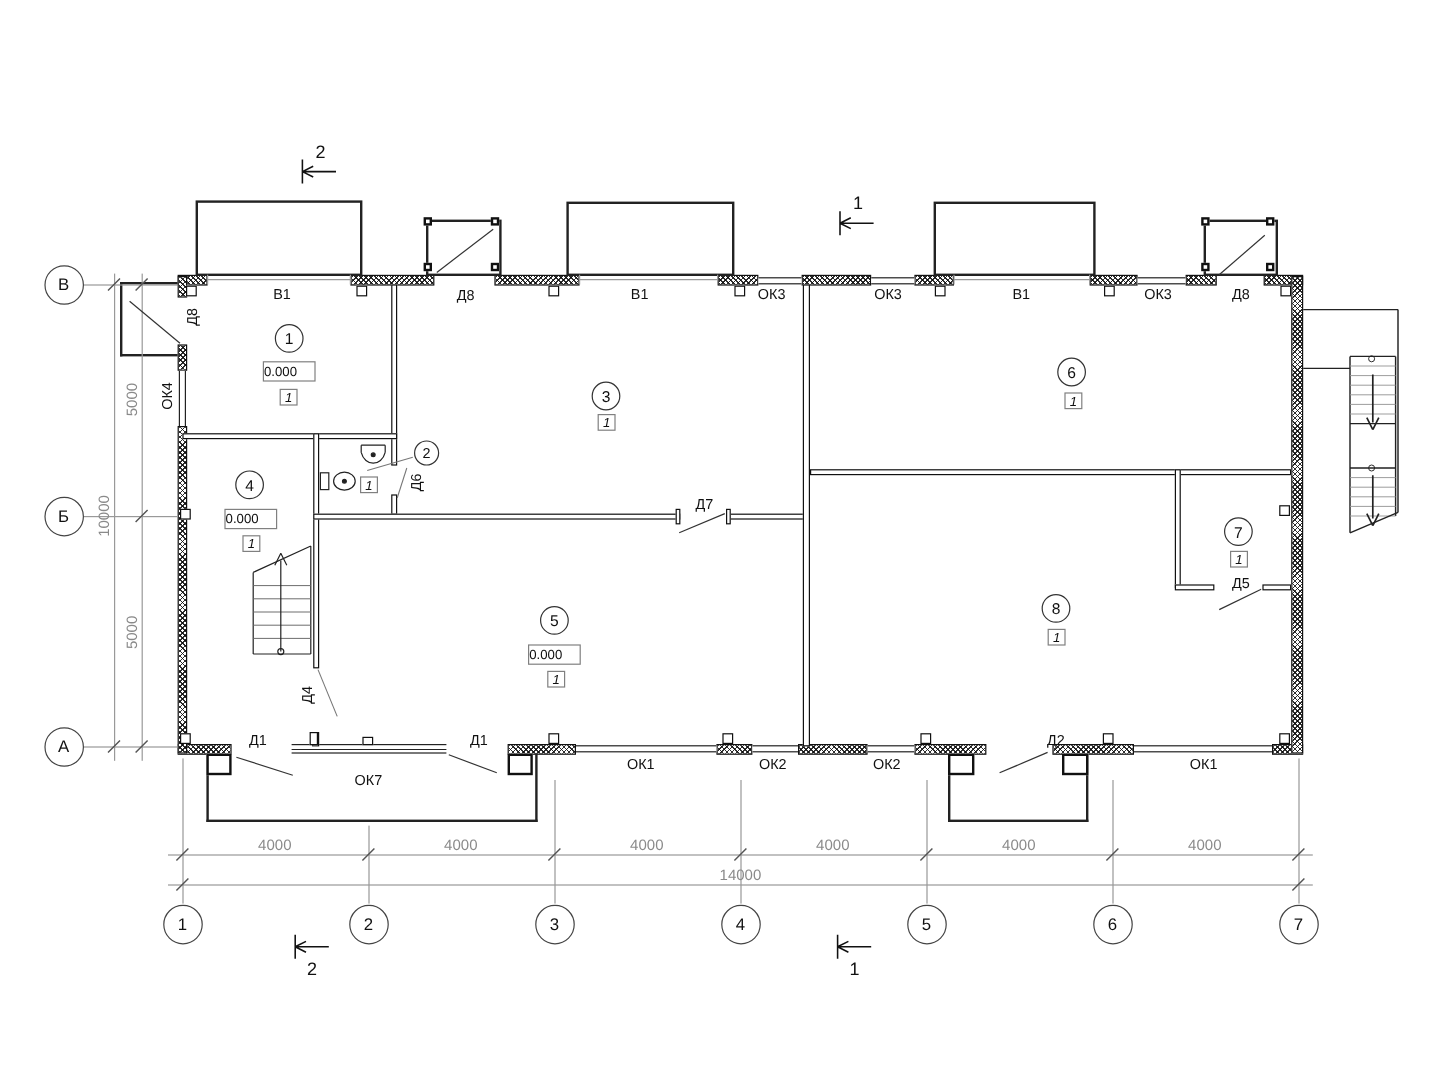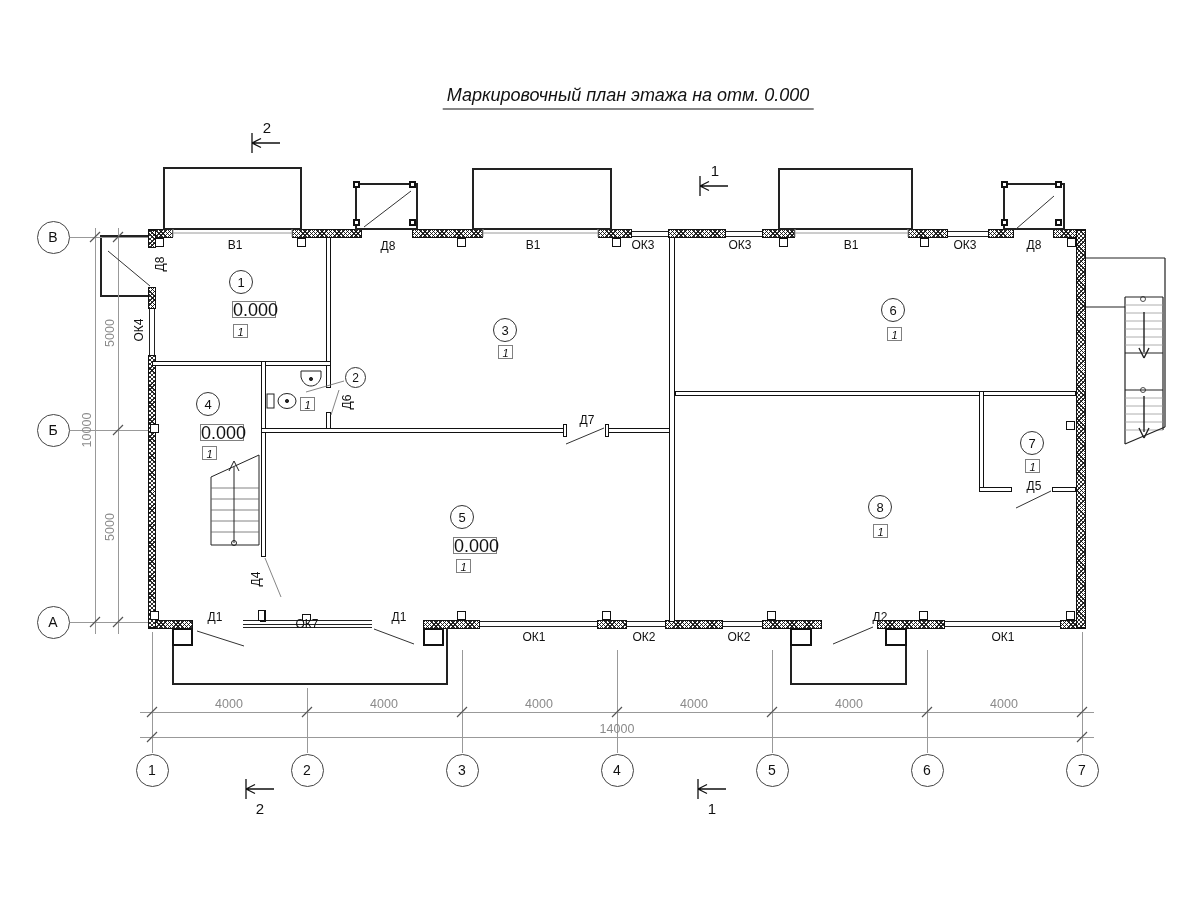--- a/index.html
+++ b/index.html
@@ -24,34 +24,33 @@
   .gline{background:#999;}
   .lbl{font-size:12px;white-space:nowrap;transform:translate(-50%,-50%);}
   .lblr{font-size:12px;white-space:nowrap;transform:translate(-50%,-50%) rotate(-90deg);}
   .dimtxt{color:#8a8a8a;font-size:12.5px;white-space:nowrap;transform:translate(-50%,-50%);}
   .dimtxtr{color:#8a8a8a;font-size:12.5px;white-space:nowrap;transform:translate(-50%,-50%) rotate(-90deg);}
   .circ{border:1px solid #333;border-radius:50%;background:#fff;display:flex;
         align-items:center;justify-content:center;font-size:13px;}
   .axcirc{width:33px;height:33px;border:1px solid #444;border-radius:50%;background:#fff;
           display:flex;align-items:center;justify-content:center;font-size:14px;}
   .elev{border:1px solid #808080;background:#fff;width:44px;height:17px;line-height:17px;
-        text-align:center;font-size:18px;margin-left:13px;}
+        font-size:11px;}
   .tbox{border:1px solid #808080;background:#fff;width:15px;height:14px;line-height:14px;
         text-align:center;font-size:11px;font-style:italic;}
   .sect{font-size:15px;transform:translate(-50%,-50%);}
   #title{position:absolute;left:628px;top:97px;transform:translate(-50%,-50%);
          font-size:18px;font-style:italic;border-bottom:1.5px solid #111;padding:0 4px 3px 4px;white-space:nowrap;}
   svg.overlay{position:absolute;left:0;top:0;pointer-events:none;}
 </style>
 </head>
 <body>
 
 <div id="sheet">
 
-  <div id="title">Маркировочный план этажа на отм. 0.000</div>
 
   <div class="abs xw" style="left:148px;top:229px;width:25px;height:9px"></div>
   <div class="abs xw" style="left:292px;top:229px;width:70px;height:9px"></div>
   <div class="abs xw" style="left:412px;top:229px;width:71px;height:9px"></div>
   <div class="abs xw" style="left:598px;top:229px;width:34px;height:9px"></div>
   <div class="abs xw" style="left:668px;top:229px;width:58px;height:9px"></div>
   <div class="abs xw" style="left:762px;top:229px;width:33px;height:9px"></div>
   <div class="abs xw" style="left:908px;top:229px;width:40px;height:9px"></div>
   <div class="abs xw" style="left:988px;top:229px;width:26px;height:9px"></div>
   <div class="abs xw" style="left:1053px;top:229px;width:33px;height:9px"></div>
@@ -225,21 +224,21 @@
 
   <div class="abs lbl" style="left:235px;top:245px">В1</div>
   <div class="abs lbl" style="left:388px;top:246px">Д8</div>
   <div class="abs lbl" style="left:533px;top:245px">В1</div>
   <div class="abs lbl" style="left:643px;top:245px">ОК3</div>
   <div class="abs lbl" style="left:740px;top:245px">ОК3</div>
   <div class="abs lbl" style="left:851px;top:245px">В1</div>
   <div class="abs lbl" style="left:965px;top:245px">ОК3</div>
   <div class="abs lbl" style="left:1034px;top:245px">Д8</div>
   <div class="abs lbl" style="left:215px;top:617px">Д1</div>
-  <div class="abs lbl" style="left:307px;top:624px">ОК7</div>
+  <div class="abs lbl" style="left:307px;top:650px">ОК7</div>
   <div class="abs lbl" style="left:399px;top:617px">Д1</div>
   <div class="abs lbl" style="left:534px;top:637px">ОК1</div>
   <div class="abs lbl" style="left:644px;top:637px">ОК2</div>
   <div class="abs lbl" style="left:739px;top:637px">ОК2</div>
   <div class="abs lbl" style="left:880px;top:617px">Д2</div>
   <div class="abs lbl" style="left:1003px;top:637px">ОК1</div>
   <div class="abs lblr" style="left:160px;top:264px">Д8</div>
   <div class="abs lblr" style="left:139px;top:330px">ОК4</div>
   <div class="abs lblr" style="left:256px;top:579px">Д4</div>
   <div class="abs lbl" style="left:1034px;top:486px">Д5</div>

